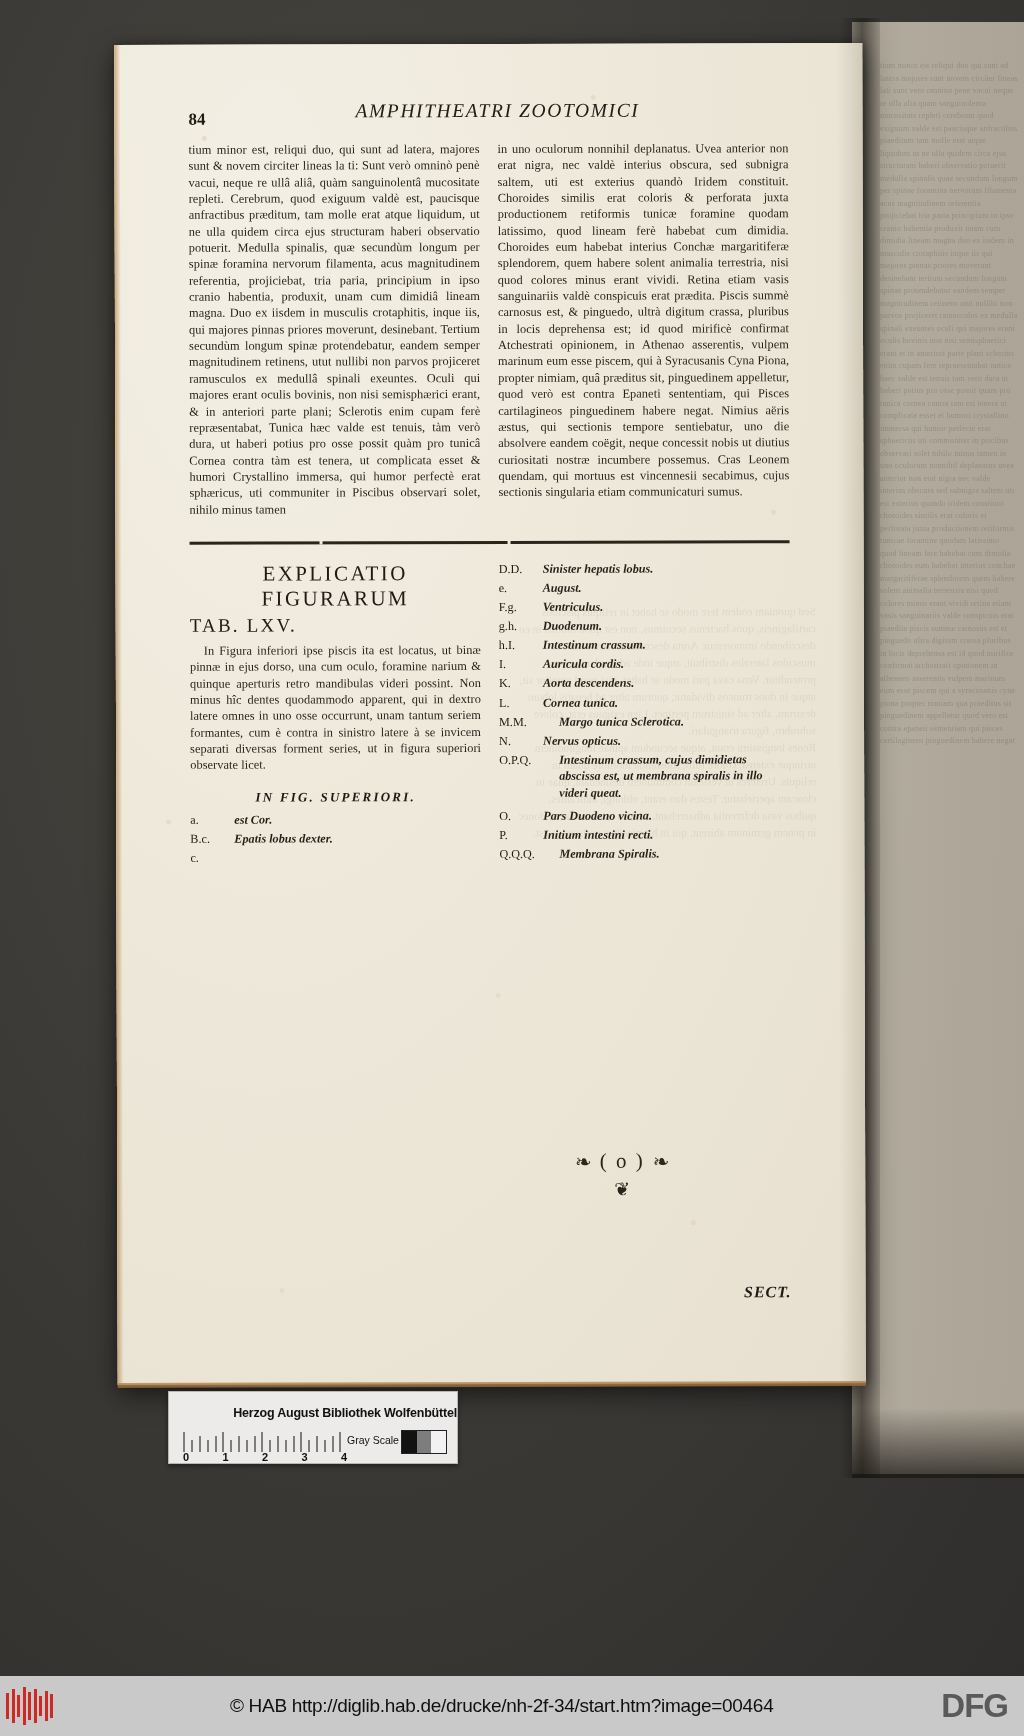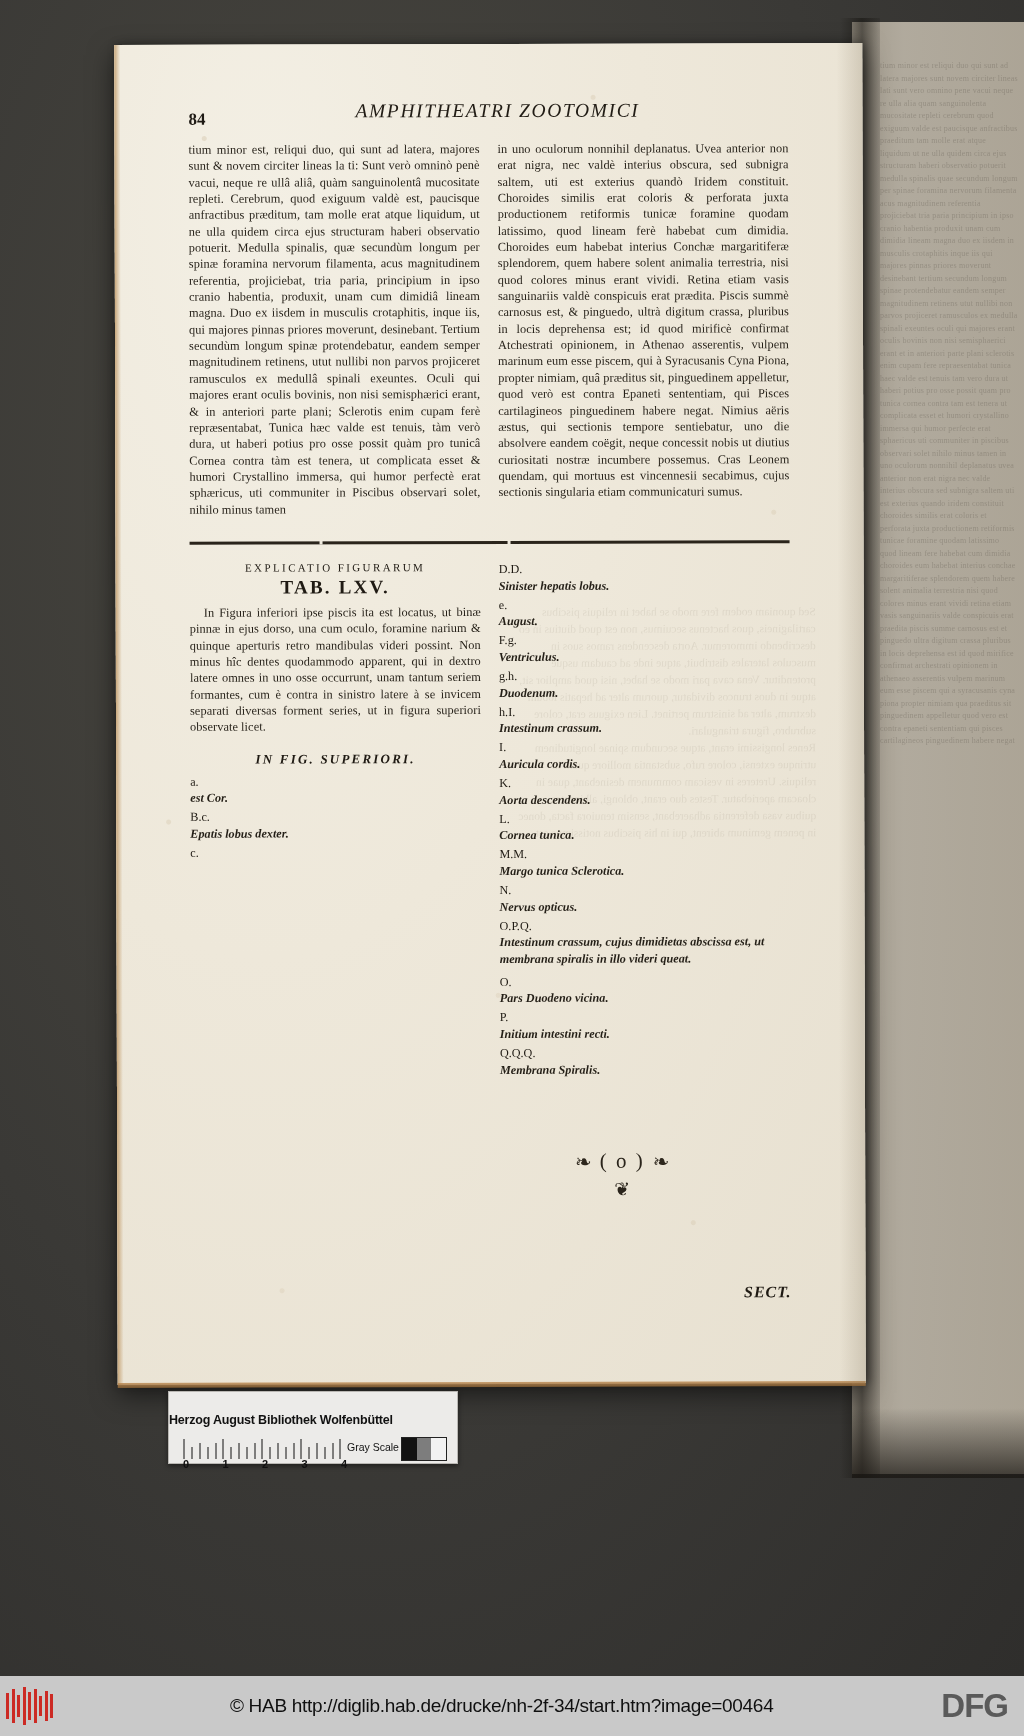--- a/index.html
+++ b/index.html
@@ -170,45 +170,43 @@
   .rule::after{
     content:""; position:absolute; left:318px; top:-.6px; width:3px; height:3.8px; background:#efeade;
   }
 
   
   .explic { margin-top: 10px; display:flex; gap:18px; }
   .ecol { width: 291px; }
 
   .head1 {
     text-align: center;
-    font-size: 11px;
+    font-size: 21px;
     letter-spacing: 2.4px;
     color: #1f1a13;
     margin-bottom: 3px;
   }
   .head2 {
-    text-align: center;
     font-size: 19px;
     letter-spacing: 2.2px;
     color: #1f1a13;
     margin-bottom: 6px;
-    font-weight: bold;
   }
   .head3 {
     text-align: center;
     font-style: italic;
     font-weight: 700;
     font-size: 13px;
     letter-spacing: 2.2px;
     color: #1f1a13;
     margin: 16px 0 6px 0;
   }
 
   .legend { font-size: 12.2px; line-height: 16.6px; color:#241f17; }
-  .legend .row { display: flex; margin-bottom: 2.5px; flex-direction: column; }
+  .legend .row { display: flex; margin-bottom: 2.5px; }
   .legend .lab {
     min-width: 44px;
     font-family: "Liberation Serif", serif;
     color: #1f1a13;
     flex: 0 0 auto;
   }
   .legend .lab.wide { min-width: 60px; }
   .legend .desc {
     font-style: italic;
     font-weight: 700;
@@ -241,26 +239,26 @@
   
   .target-card {
     position: absolute;
     left: 168px; top: 1391px;
     width: 290px; height: 73px;
     background: #ecebe9;
     border: 1px solid #b9b7b3;
     box-shadow: 0 2px 5px rgba(0,0,0,.45);
   }
   .target-title {
-    text-align: left;
+    text-align: right;
     font-family: "Liberation Sans", sans-serif;
     font-weight: 700;
     font-size: 12.5px;
     color: #111;
-    padding-top: 21px;
+    padding-top: 14px;
     letter-spacing: -.2px;
   }
   .target-row { position: relative; height: 44px; }
   .ruler {
     position: absolute; left: 14px; top: 12px; width: 158px; height: 20px;
   }
   .rulernums {
     position: absolute; left: 12px; top: 31px; width: 168px;
     display: flex; justify-content: space-between;
     font-family: "Liberation Sans", sans-serif;

